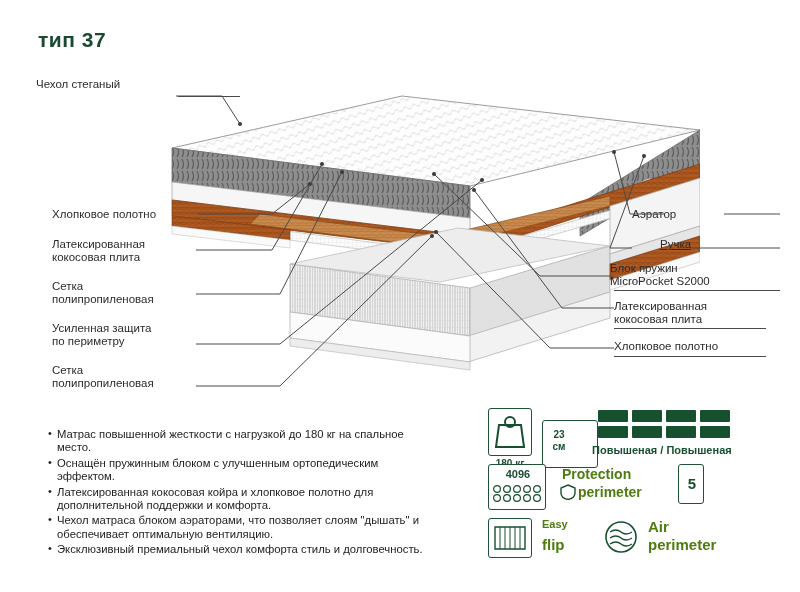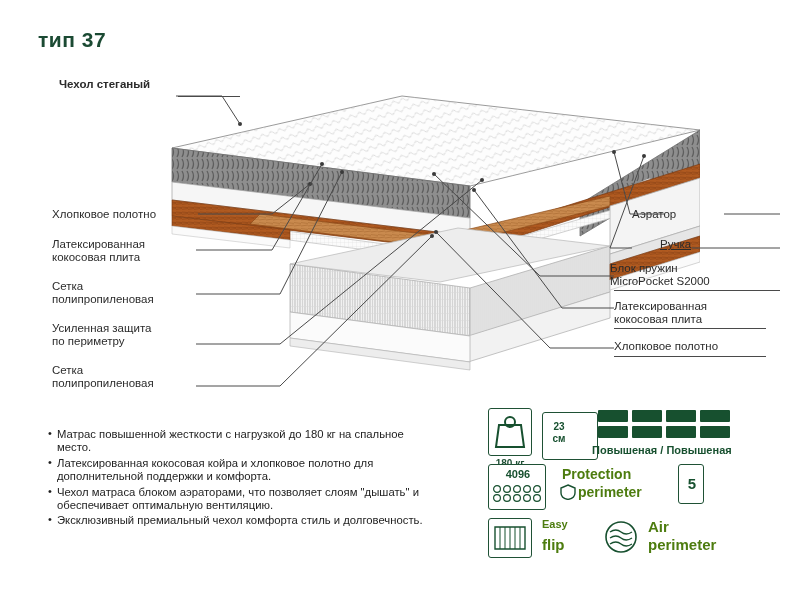--- a/index.html
+++ b/index.html
@@ -160,21 +160,21 @@
         <polygon points="150,252 330,276 330,284 150,260" fill="#ededed" stroke="#b0b0b0" stroke-width="0.6"></polygon>
       </g>
 
       <g>
         <polygon points="32,130 150,144 150,154 32,140" fill="url(#coco)" stroke="#7b3a11" stroke-width="0.6"></polygon>
         <polygon points="32,140 150,154 150,162 32,148" fill="#fafafa" stroke="#bbb" stroke-width="0.5"></polygon>
       </g>
     </svg>
   </div>
 
-  <div class="label" style="left:59px;top:78px;font-weight:bold;">Чехол стеганый</div>
+  <div class="label" style="left:36px;top:78px;">Чехол стеганый</div>
   <div class="leader" style="left:178px;top:96px;width:62px;"></div>
   <div class="dot" style="left:238px;top:122px;"></div>
   <svg style="position:absolute;left:176px;top:92px;" width="70" height="40">
       <path d="M0 4 L46 4 L64 32" stroke="#4a4a4a" stroke-width="1" fill="none"></path>
     </svg>
 
   <div class="label" style="left:52px;top:208px;">Хлопковое полотно</div>
   <svg style="position:absolute;left:198px;top:180px;" width="120" height="40">
       <path d="M0 34 L74 34 L112 4" stroke="#4a4a4a" stroke-width="1" fill="none"></path>
       <circle cx="112" cy="4" r="2" fill="#3a3a3a"></circle>
@@ -241,37 +241,38 @@
   <div class="label right" style="left:614px;top:340px;">Хлопковое полотно</div>
   <svg style="position:absolute;left:430px;top:228px;" width="190" height="124">
     <path d="M184 120 L120 120 L6 4" stroke="#4a4a4a" stroke-width="1" fill="none"></path>
     <circle cx="6" cy="4" r="2" fill="#3a3a3a"></circle>
   </svg>
   <div class="leader" style="left:614px;top:356px;width:152px;"></div>
 
   <div class="bullets">
     <ul>
       <li>Матрас повышенной жесткости с нагрузкой до 180 кг на спальное место.</li>
+      <li>Оснащён пружинным блоком с улучшенным ортопедическим эффектом.</li>
       <li>Латексированная кокосовая койра и хлопковое полотно для дополнительной поддержки и комфорта.</li>
       <li>Чехол матраса блоком аэраторами, что позволяет слоям "дышать" и обеспечивает оптимальную вентиляцию.</li>
       <li>Эксклюзивный премиальный чехол комфорта стиль и долговечность.</li>
     </ul>
   </div>
 
   <div class="icons">
 
     <div class="icon-box" style="left:8px;top:0px;width:44px;height:48px;">
       <svg width="42" height="46" viewBox="0 0 42 46">
         <path d="M10 16 L32 16 L35 38 L7 38 Z" fill="none" stroke="#17502f" stroke-width="2"></path>
         <circle cx="21" cy="13" r="5" fill="none" stroke="#17502f" stroke-width="2"></circle>
       </svg>
     </div>
     <div class="ic-text" style="left:8px;top:50px;width:44px;">180 кг</div>
 
-    <div class="icon-box" style="left:62px;top:4px;width:56px;height:48px;">
+    <div class="icon-box" style="left:62px;top:12px;width:56px;height:48px;">
       <div style="position:absolute;left:0;top:8px;width:32px;text-align:center;font-size:10px;color:#17502f;font-weight:bold;line-height:12px;white-space:pre-line;">23
 см</div>
     </div>
 
     <div class="brick" style="left:118px;top:2px;width:30px;height:12px;"></div>
     <div class="brick" style="left:152px;top:2px;width:30px;height:12px;"></div>
     <div class="brick" style="left:186px;top:2px;width:30px;height:12px;"></div>
     <div class="brick" style="left:220px;top:2px;width:30px;height:12px;"></div>
     <div class="brick" style="left:118px;top:18px;width:30px;height:12px;"></div>
     <div class="brick" style="left:152px;top:18px;width:30px;height:12px;"></div>

